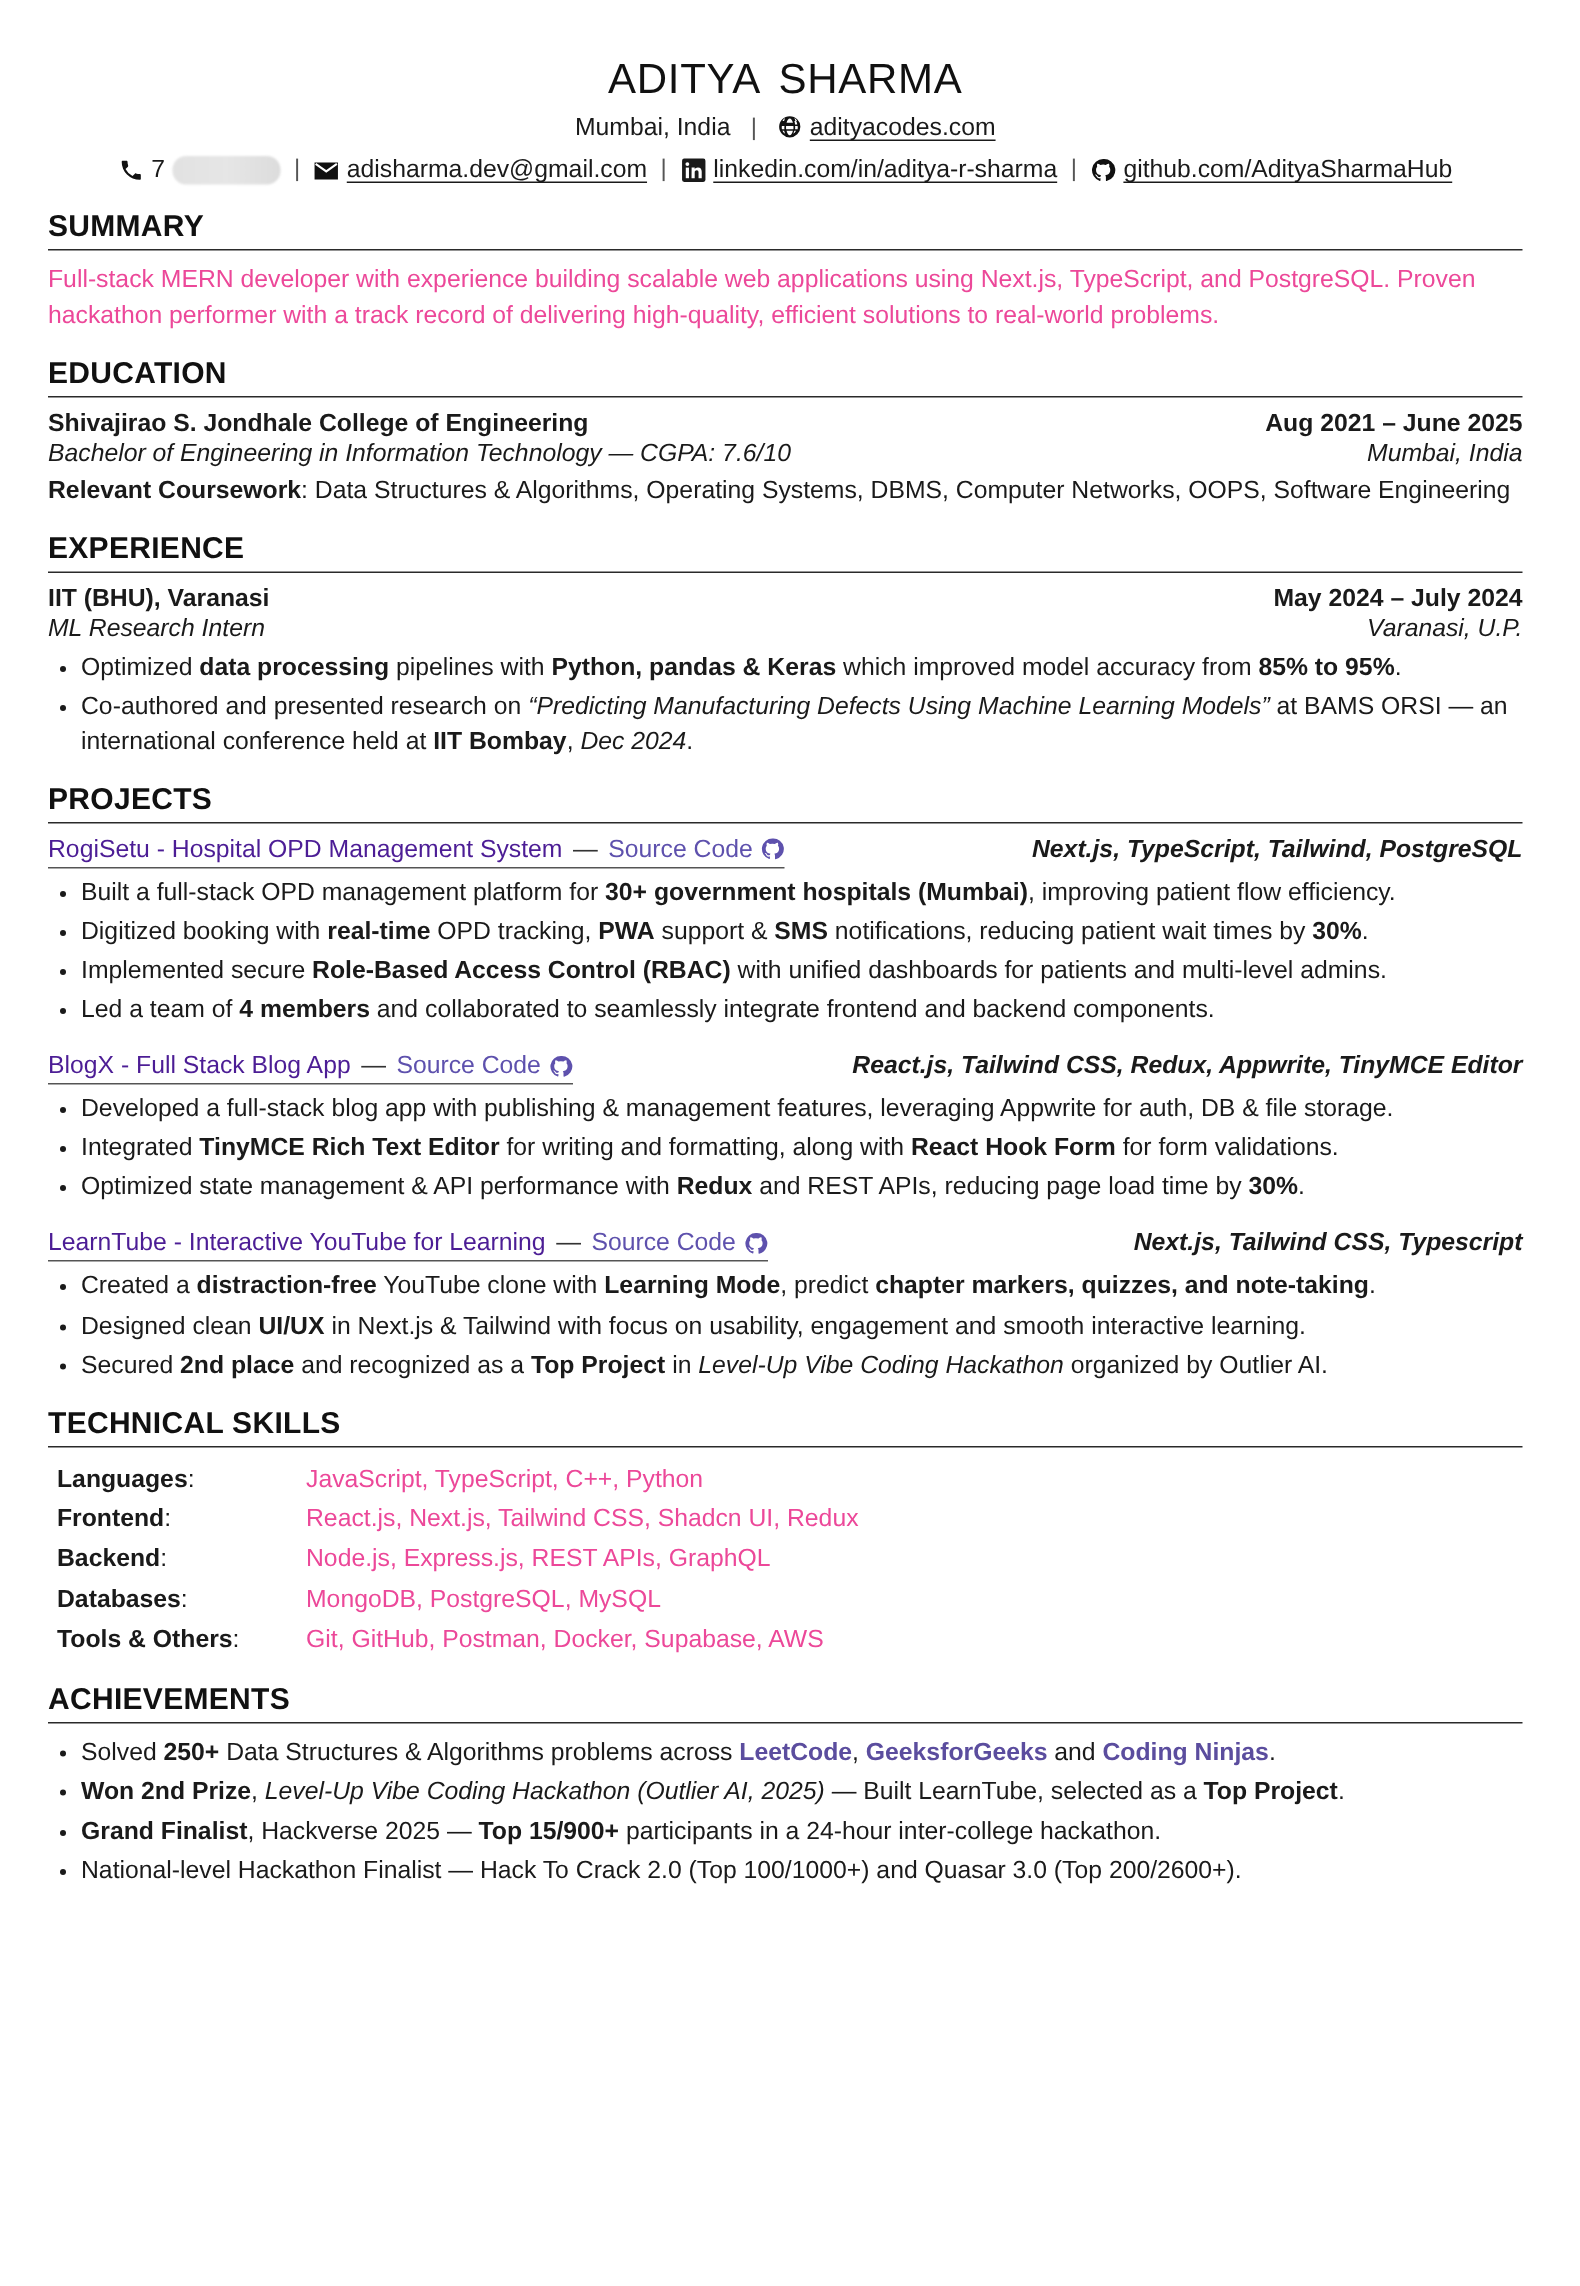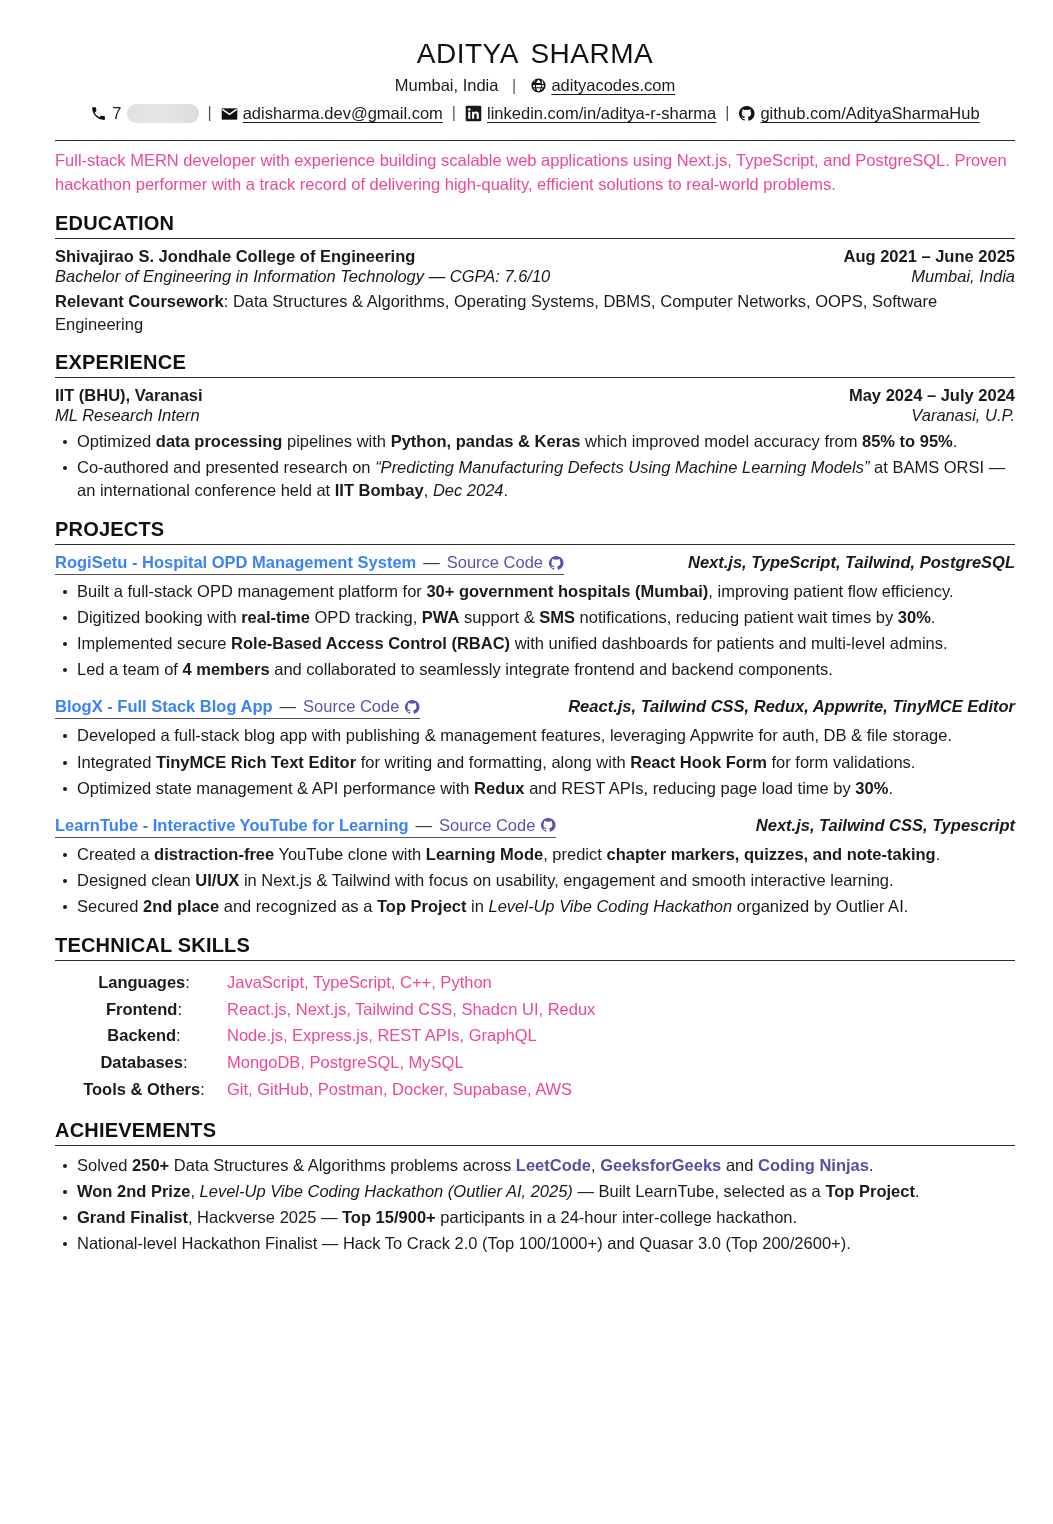--- a/index.html
+++ b/index.html
@@ -11,21 +11,21 @@
     width: 1053px;
     min-height: 1524px;
     font-family: "Liberation Sans", sans-serif;
     color: #1a1a1a;
     -webkit-font-smoothing: antialiased;
   }
   .page {
     width: 1053px;
     min-height: 1524px;
     box-sizing: border-box;
-    padding: 24px 38px 18px 55px;
+    padding: 24px 38px 18px 32px;
     background: #ffffff;
     position: relative;
   }
 
   
   .name {
     text-align: center;
     font-size: 40px;
     font-weight: 400;
     letter-spacing: 0.5px;
@@ -150,21 +150,21 @@
     align-items: baseline;
     gap: 16px;
   }
   .proj-name-wrap {
     border-bottom: 1.3px solid #555;
     padding-bottom: 2px;
     display: inline-flex;
     align-items: baseline;
     gap: 7px;
   }
-  .proj-name { font-size: 16.5px; font-weight: 700; color: #3b82f6; }
+  .proj-name { font-size: 16.5px; font-weight: 400; color: #4c1d95; }
   .dash { color: #333; font-size: 16.5px; }
   .srclink {
     color: #5e51ad;
     font-size: 16.5px;
     display: inline-flex;
     align-items: center;
     gap: 5px;
     justify-content: space-between;
   }
   .stack { font-size: 16.5px; font-weight: 700; font-style: italic; white-space: nowrap; }
@@ -175,21 +175,20 @@
     display: flex;
     font-size: 16.5px;
     line-height: 1.62;
   }
   .skillkey {
     width: 172px;
     flex: 0 0 172px;
     font-weight: 700;
     padding-left: 6px;
     box-sizing: border-box;
-    text-align: center;
   }
   .skillval { color: #ec4899; }
 
   .achlink { color: #5b4d9e; font-weight: 700; }
 </style>
 </head>
 <body>
 
 <div class="page">
 
@@ -251,20 +250,21 @@
           <svg width="17" height="17" viewBox="0 0 24 24" fill="#111">
             <path d="M12 1.5A10.5 10.5 0 0 0 8.7 22c.5.1.7-.2.7-.5v-1.9c-2.9.6-3.5-1.4-3.5-1.4-.5-1.2-1.2-1.5-1.2-1.5-.9-.6.1-.6.1-.6 1 .1 1.6 1.1 1.6 1.1.9 1.6 2.4 1.1 3 .9.1-.7.4-1.1.6-1.4-2.3-.3-4.8-1.2-4.8-5.2 0-1.1.4-2 1.1-2.8-.1-.3-.5-1.3.1-2.8 0 0 .9-.3 2.9 1.1a9.9 9.9 0 0 1 5.2 0c2-1.4 2.9-1.1 2.9-1.1.6 1.5.2 2.5.1 2.8.7.8 1.1 1.7 1.1 2.8 0 4-2.5 4.9-4.8 5.2.4.3.7 1 .7 2v3c0 .3.2.6.7.5A10.5 10.5 0 0 0 12 1.5z"></path>
           </svg>
         </span>
         <span class="ulink">github.com/AdityaSharmaHub</span>
       </span>
     </div>
   </div>
 
   <div class="section">
+    <div class="sec-title">SUMMARY</div>
     <div class="sec-rule"></div>
     <div class="para">Full-stack MERN developer with experience building scalable web applications using Next.js, TypeScript, and PostgreSQL. Proven hackathon performer with a track record of delivering high-quality, efficient solutions to real-world problems.</div>
   </div>
 
   <div class="section">
     <div class="sec-title">EDUCATION</div>
     <div class="sec-rule"></div>
     <div id="education-body">
         <div class="entry">
           <div class="row">

